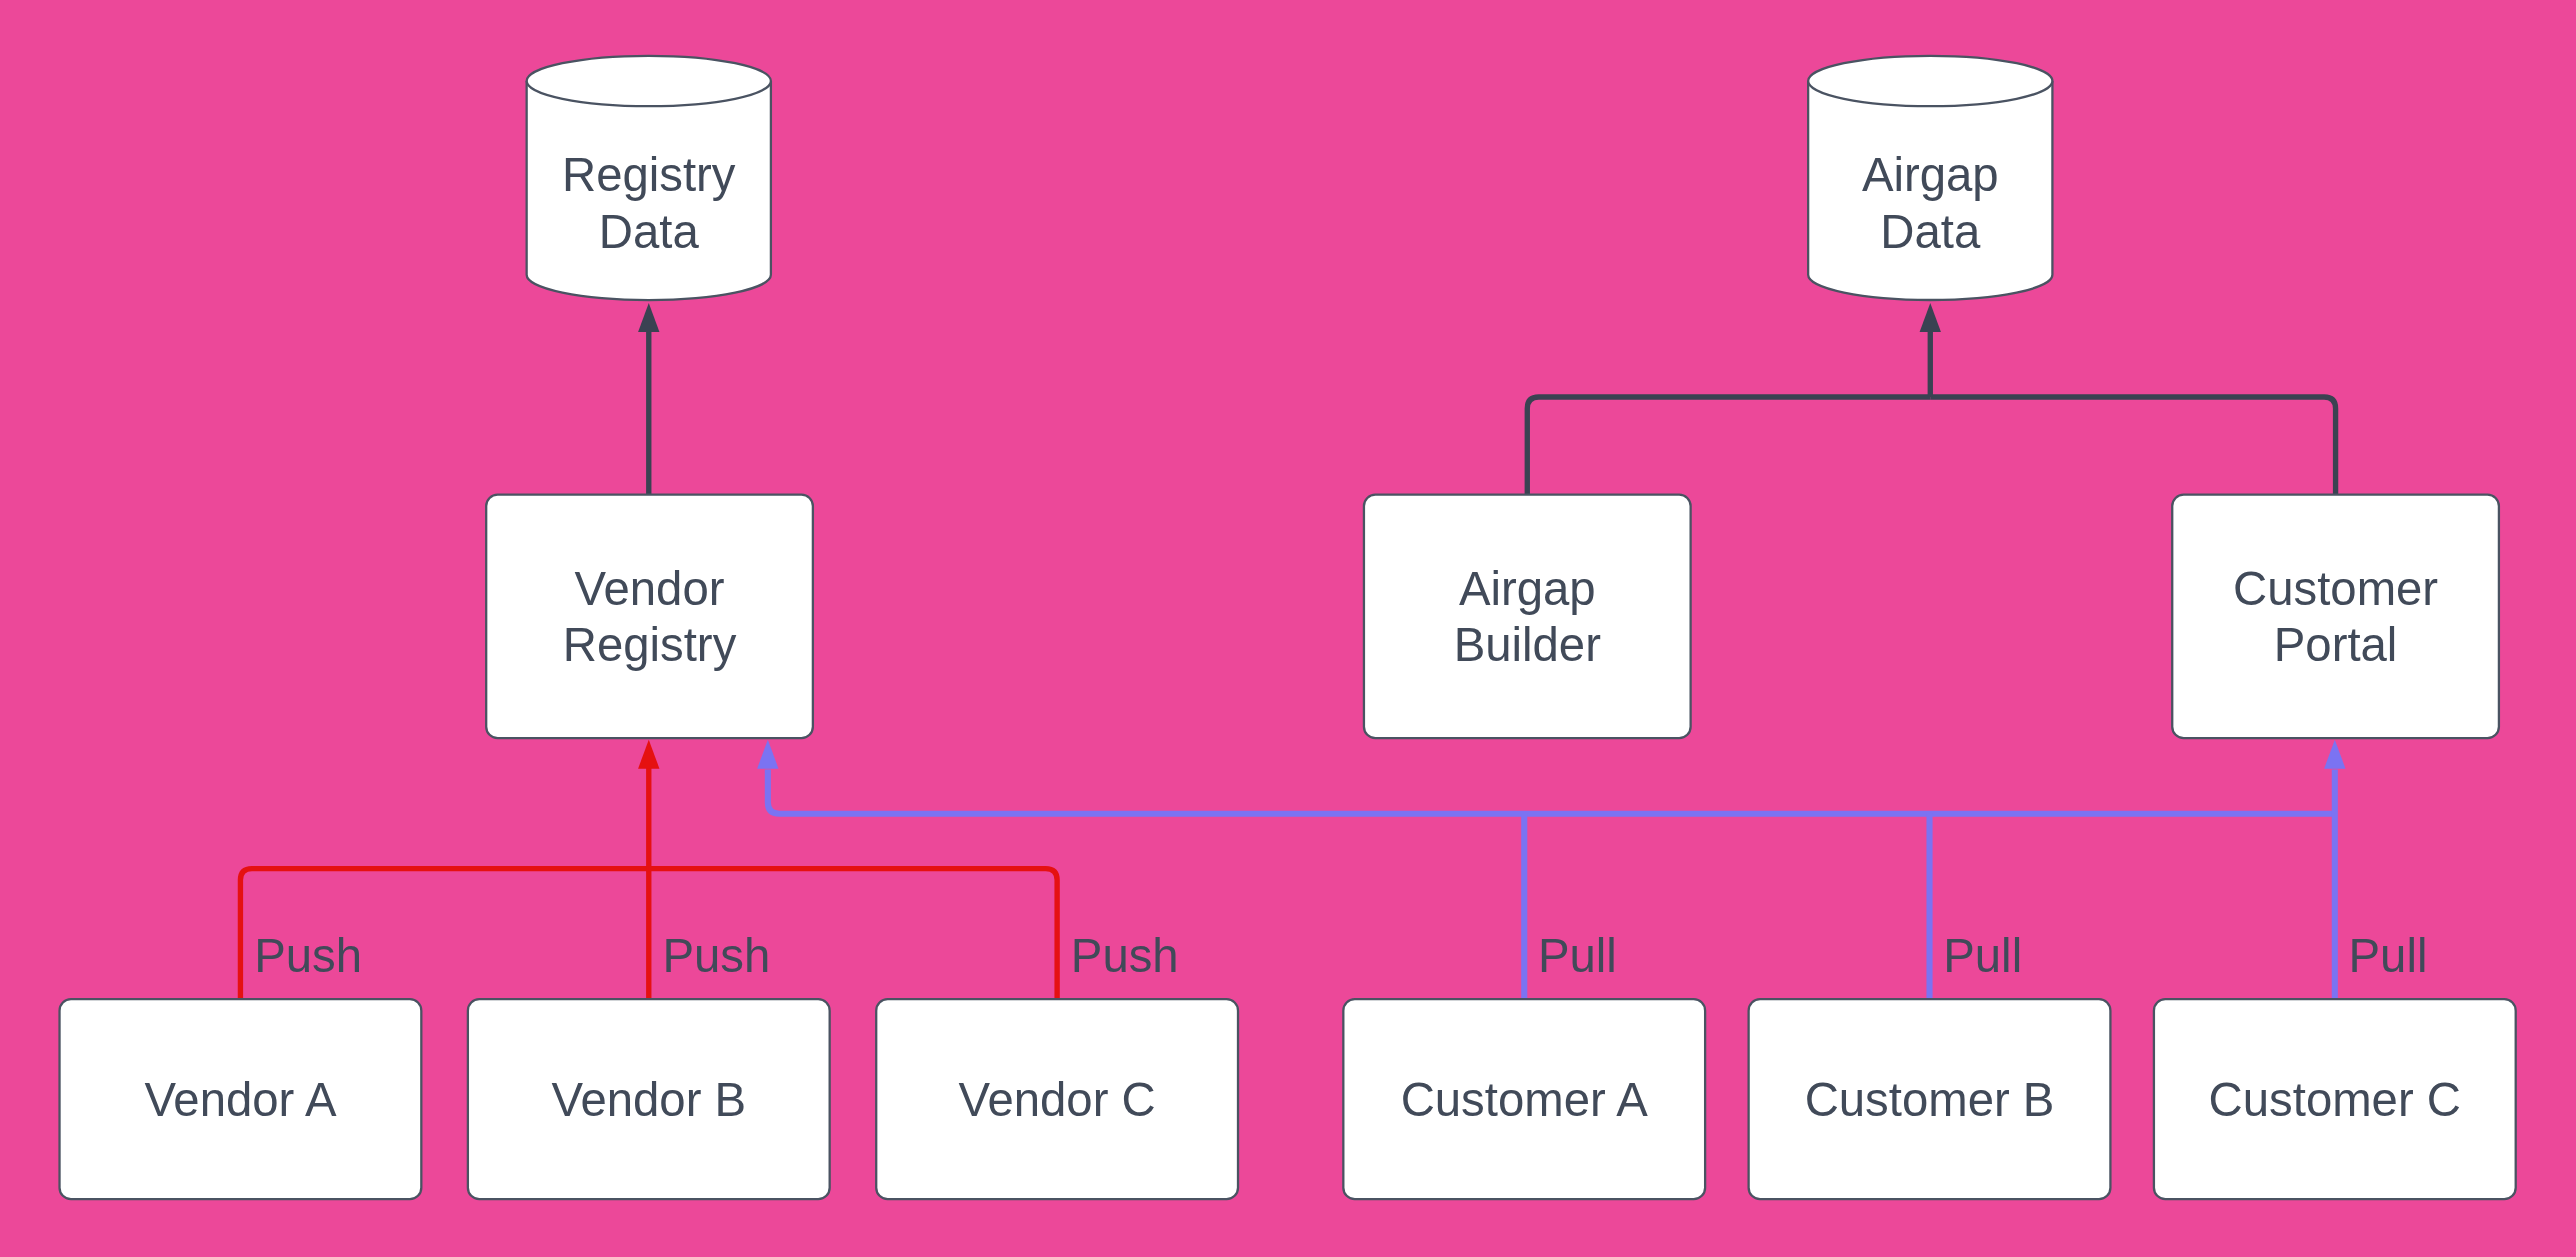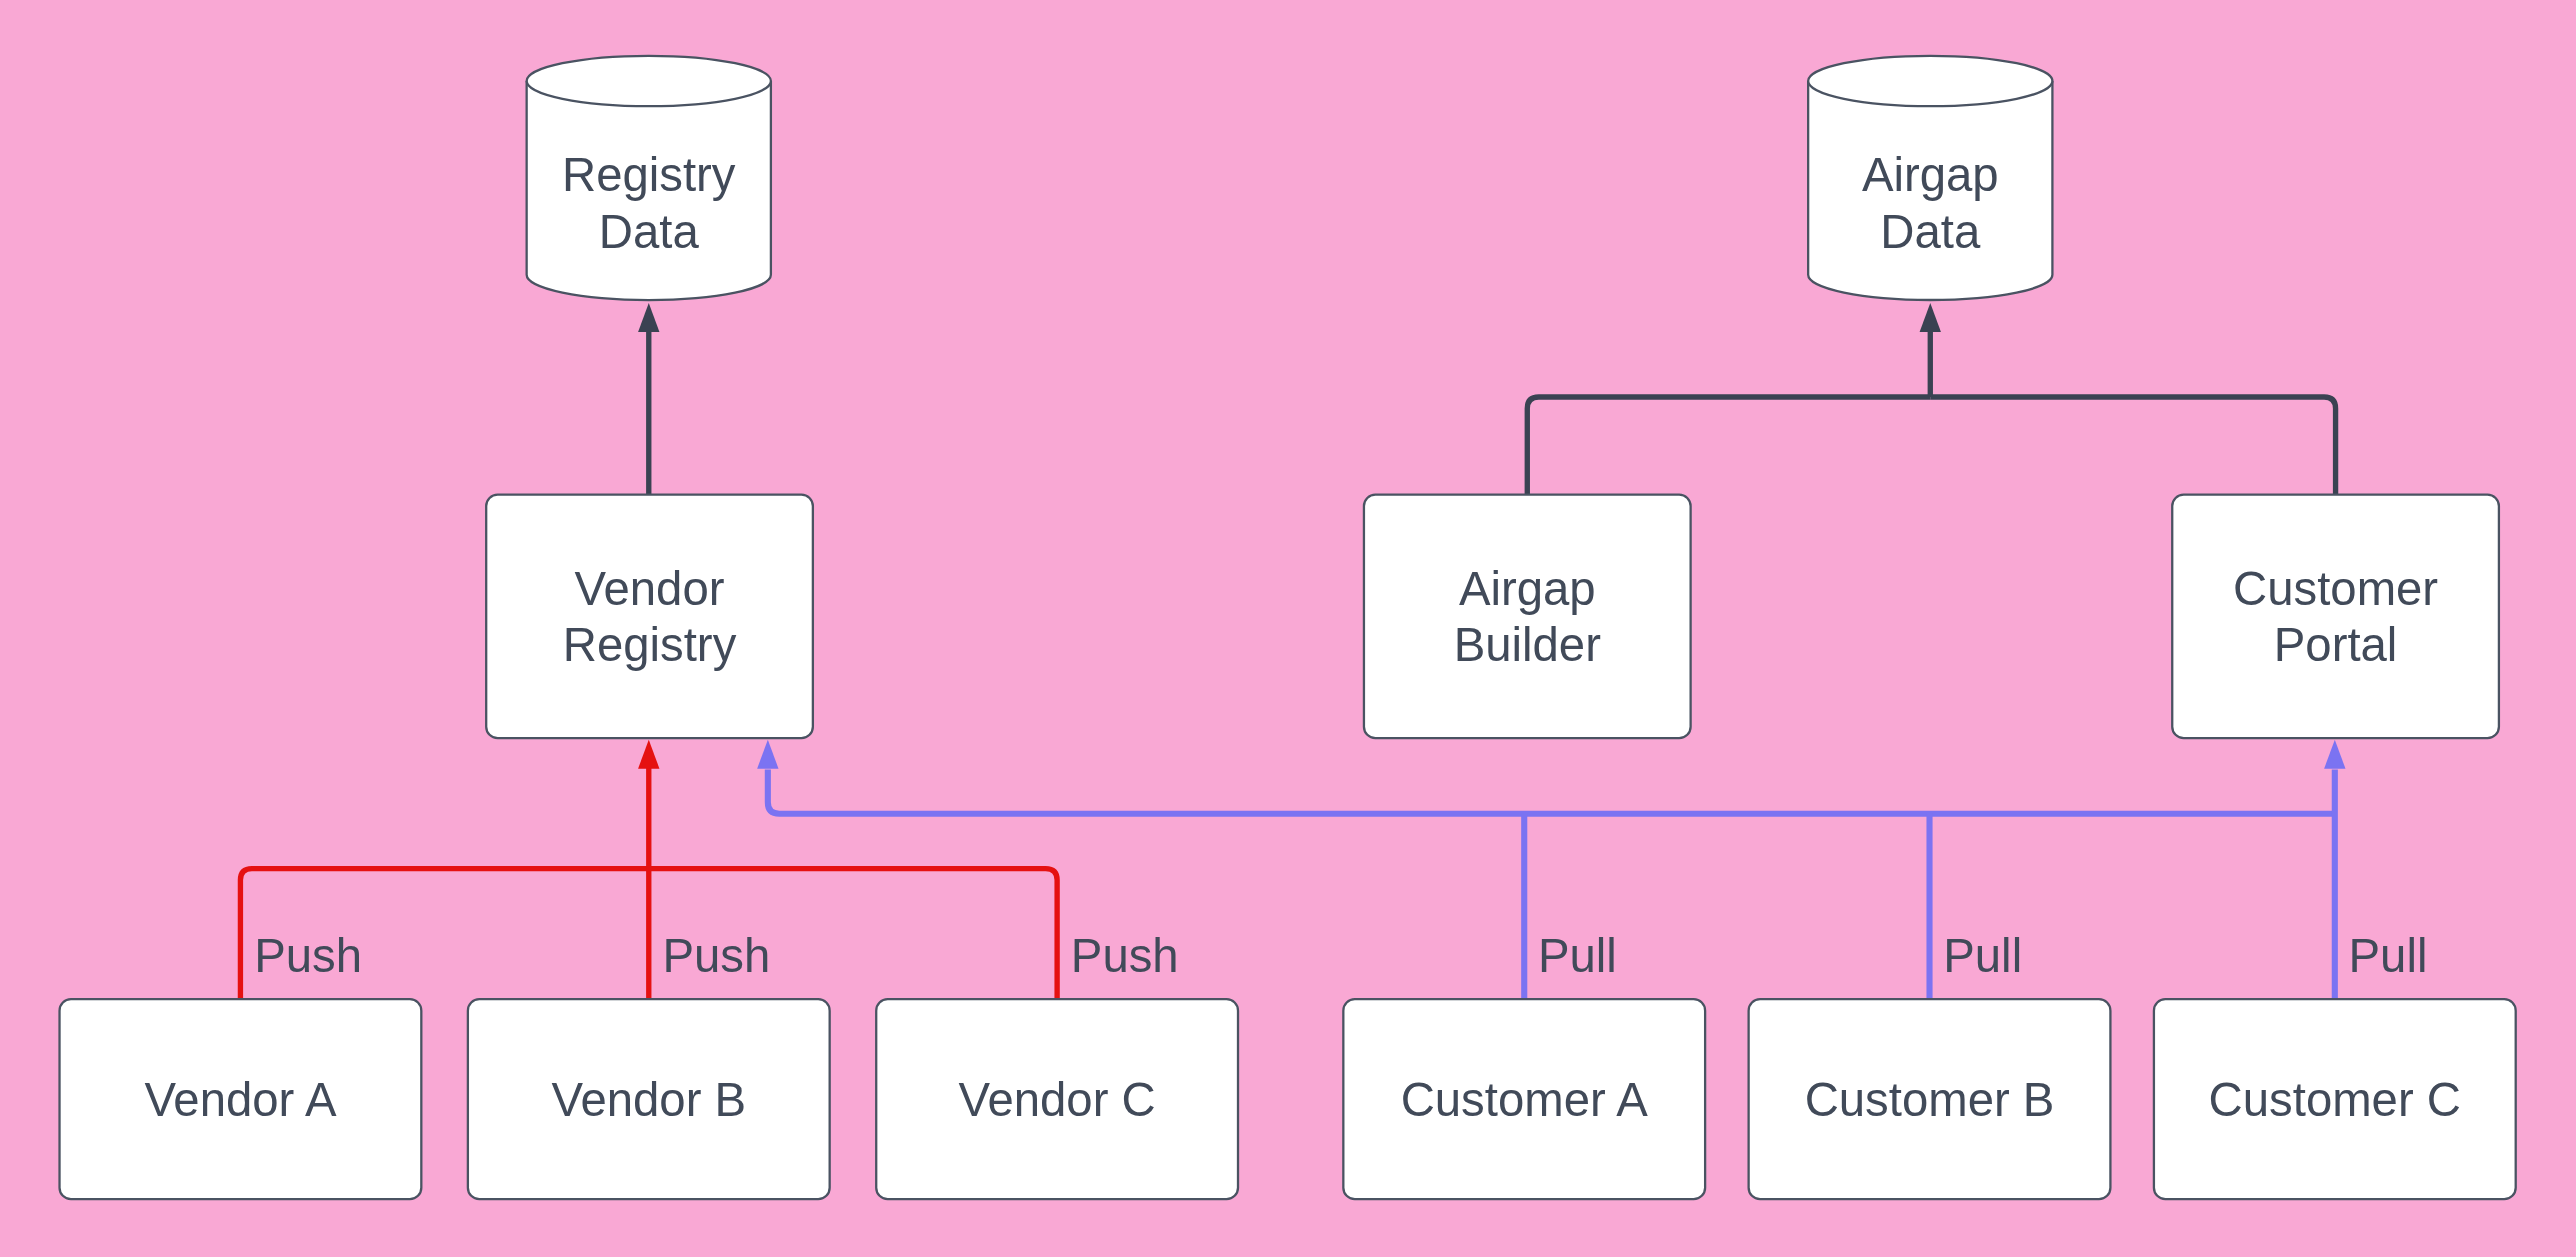--- a/index.html
+++ b/index.html
@@ -4,21 +4,21 @@
 <style>
   html, body {
     margin: 0;
     padding: 0;
     background: #ffffff;
   }
   .stage {
     position: relative;
     width: 2576px;
     height: 1258px;
-    background: #f9a8d4;
+    background: #ec4899;
     overflow: hidden;
     font-family: "Liberation Sans", sans-serif;
   }
   svg.diagram {
     display: block;
     width: 2576px;
     height: 1258px;
   }
   .node-shape {
     fill: #ffffff;

